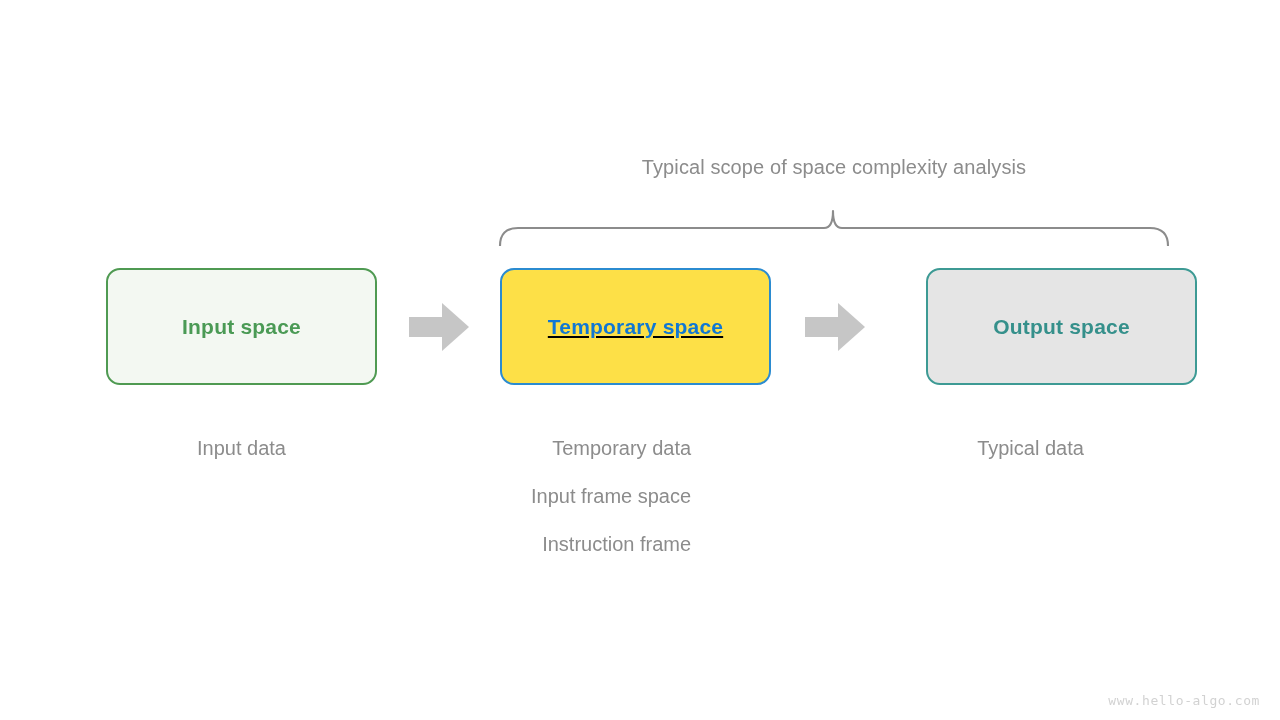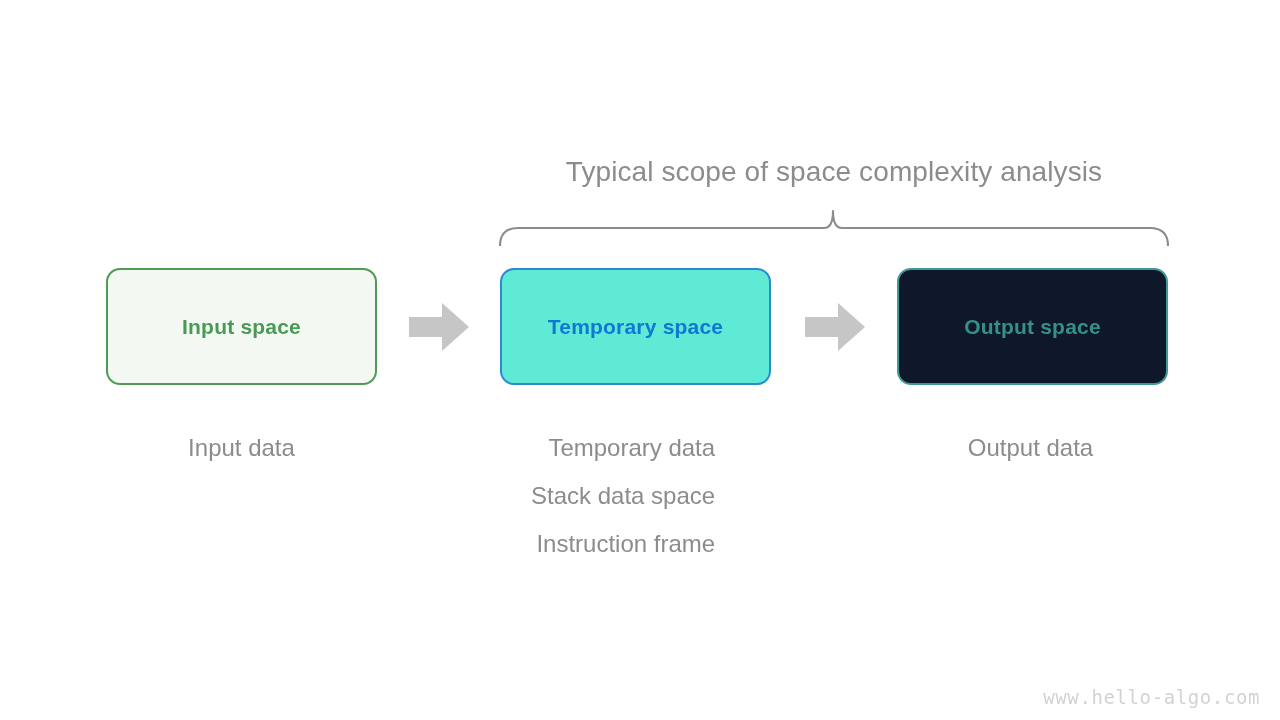--- a/index.html
+++ b/index.html
@@ -19,21 +19,21 @@
     inset: 0;
   }
 
   
   .scope-title {
     position: absolute;
     left: 500px;
     top: 156px;
     width: 668px;
     text-align: center;
-    font-size: 28px;
+    font-size: 20px;
     color: #8c8c8c;
     letter-spacing: 0.1px;
     white-space: nowrap;
   }
   .brace {
     position: absolute;
     left: 494px;
     top: 200px;
     width: 680px;
     height: 46px;
@@ -63,45 +63,46 @@
   .box-input {
     left: 106px;
     border-color: #4f9a52;
     background: #f3f8f2;
   }
   .box-input .box-label { color: #4a9a55; }
 
   .box-temp {
     left: 500px;
     border-color: #2b8bd0;
-    background: #5eead4;
+    background: #fde047;
+    text-decoration: underline;
   }
   .box-temp .box-label { color: #1077d4; }
 
   .box-output {
-    left: 897px;
+    left: 926px;
     border-color: #3d9a94;
-    background: #0f172a;
+    background: #e5e5e5;
   }
   .box-output .box-label { color: #35908b; }
 
   
   .arrow {
     position: absolute;
     top: 303px;
     width: 60px;
     height: 48px;
   }
   .arrow-1 { left: 409px; }
   .arrow-2 { left: 805px; }
 
   
   .caption {
     position: absolute;
-    font-size: 24px;
+    font-size: 20px;
     color: #8c8c8c;
     line-height: 48px;
     white-space: nowrap;
   }
   .caption-input {
     left: 106px;
     top: 424px;
     width: 271px;
     text-align: center;
   }
@@ -116,21 +117,21 @@
     width: 271px;
     text-align: center;
   }
 
   
   .watermark {
     position: absolute;
     right: 20px;
     bottom: 12px;
     font-family: "DejaVu Sans Mono", monospace;
-    font-size: 19px;
+    font-size: 13px;
     color: #d2d2d2;
     letter-spacing: 0.6px;
   }
 </style>
 </head>
 <body>
 
 <div class="canvas">
 
   <div class="scope-title">Typical scope of space complexity analysis</div>
@@ -158,23 +159,23 @@
   <div class="box box-output">
     <span class="box-label">Output space</span>
   </div>
 
   <div class="caption caption-input">
     <div>Input data</div>
   </div>
 
   <div class="caption caption-temp">
     <div>Temporary data</div>
-    <div>Stack data space</div>
+    <div>Input frame space</div>
     <div>Instruction frame</div>
   </div>
 
   <div class="caption caption-output">
-    <div>Output data</div>
+    <div>Typical data</div>
   </div>
 
   <div class="watermark">www.hello-algo.com</div>
 
 </div>
 
 </body></html>

